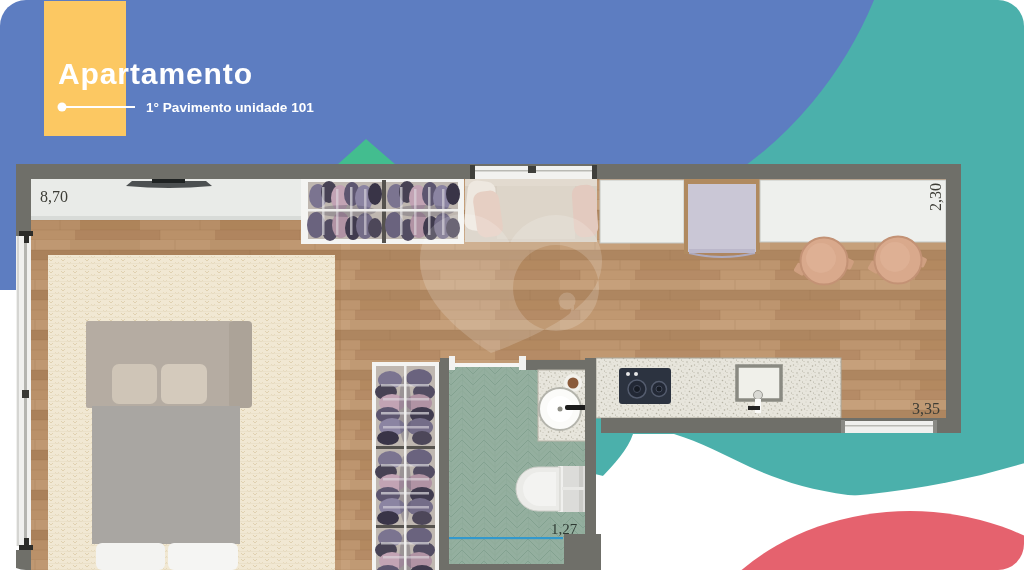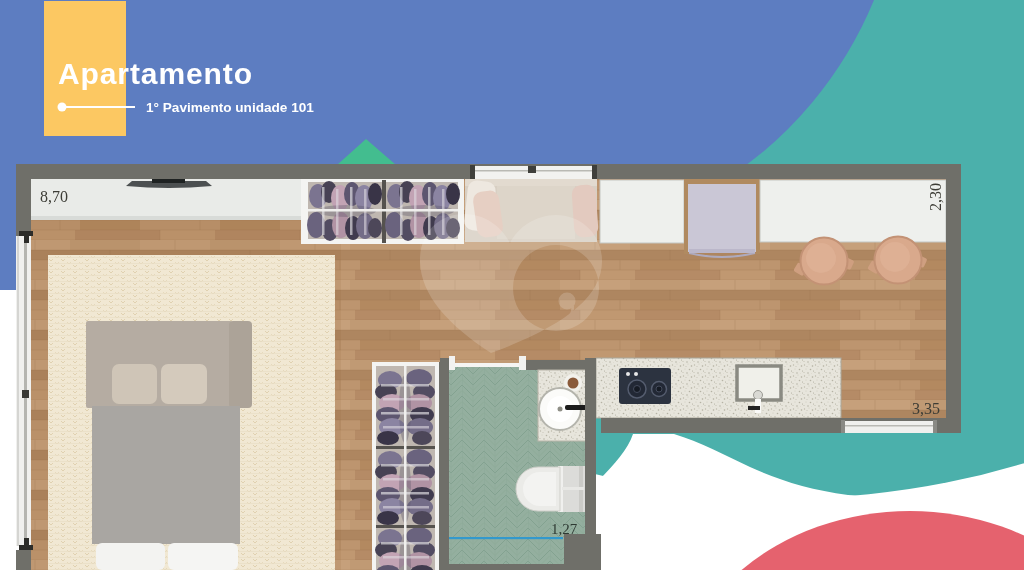--- a/index.html
+++ b/index.html
@@ -1,16 +1,16 @@
 <!DOCTYPE html>
 <html><head>
 <meta charset="utf-8">
 <style>
   html,body{margin:0;padding:0;background:#fff;}
-  #cv{position:relative;width:1024px;height:570px;overflow:hidden;font-family:"Liberation Sans",sans-serif;}
+  #cv{position:relative;width:1024px;height:570px;overflow:hidden;font-family:"Liberation Sans",sans-serif;border-radius:26px;}
   svg{display:block;}
   svg text{font-family:"Liberation Serif",serif;}
   svg text.sans{font-family:"Liberation Sans",sans-serif;}
 </style>
 </head>
 <body>
 <div id="cv">
 <svg width="1024" height="570" viewBox="0 0 1024 570" xmlns="http://www.w3.org/2000/svg">
 <defs>
   <pattern id="wd" width="140" height="40" patternUnits="userSpaceOnUse">

